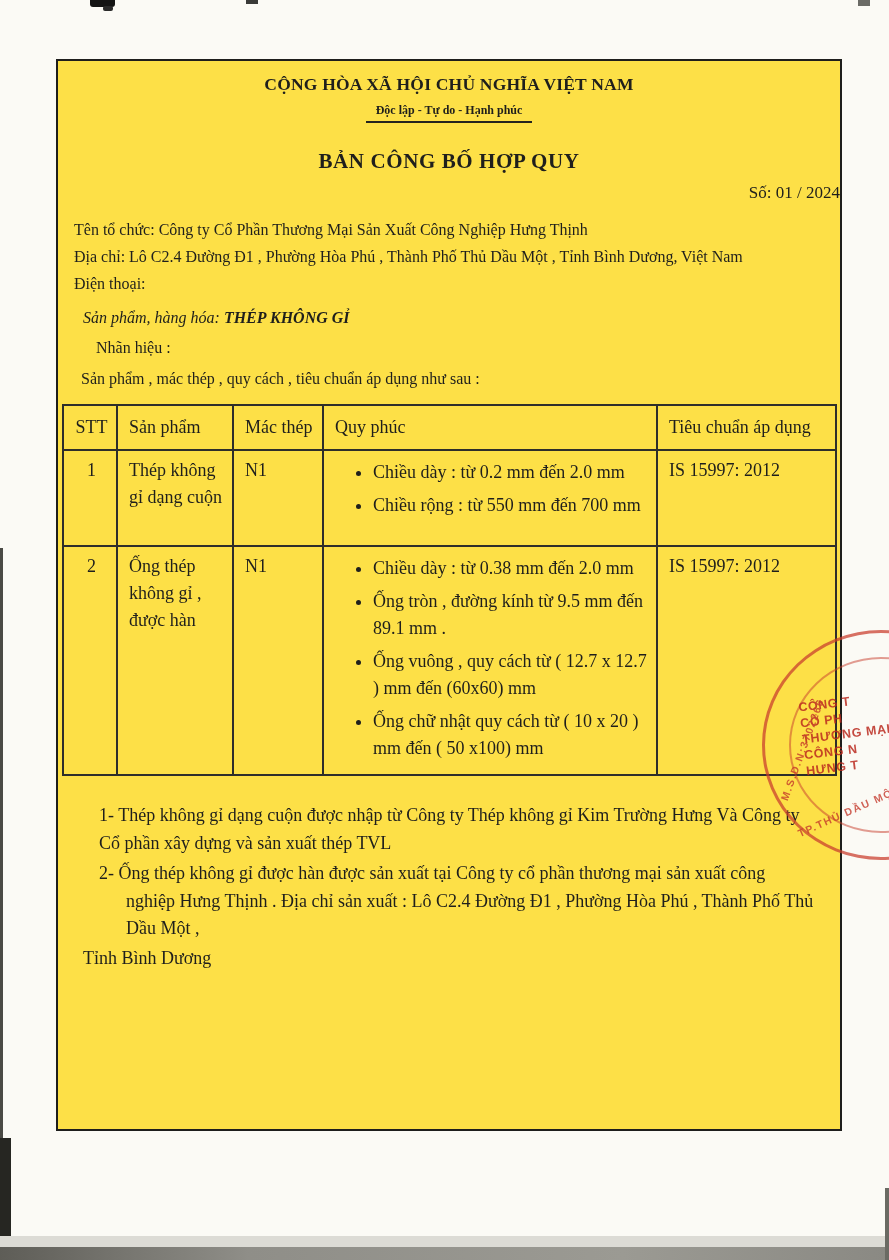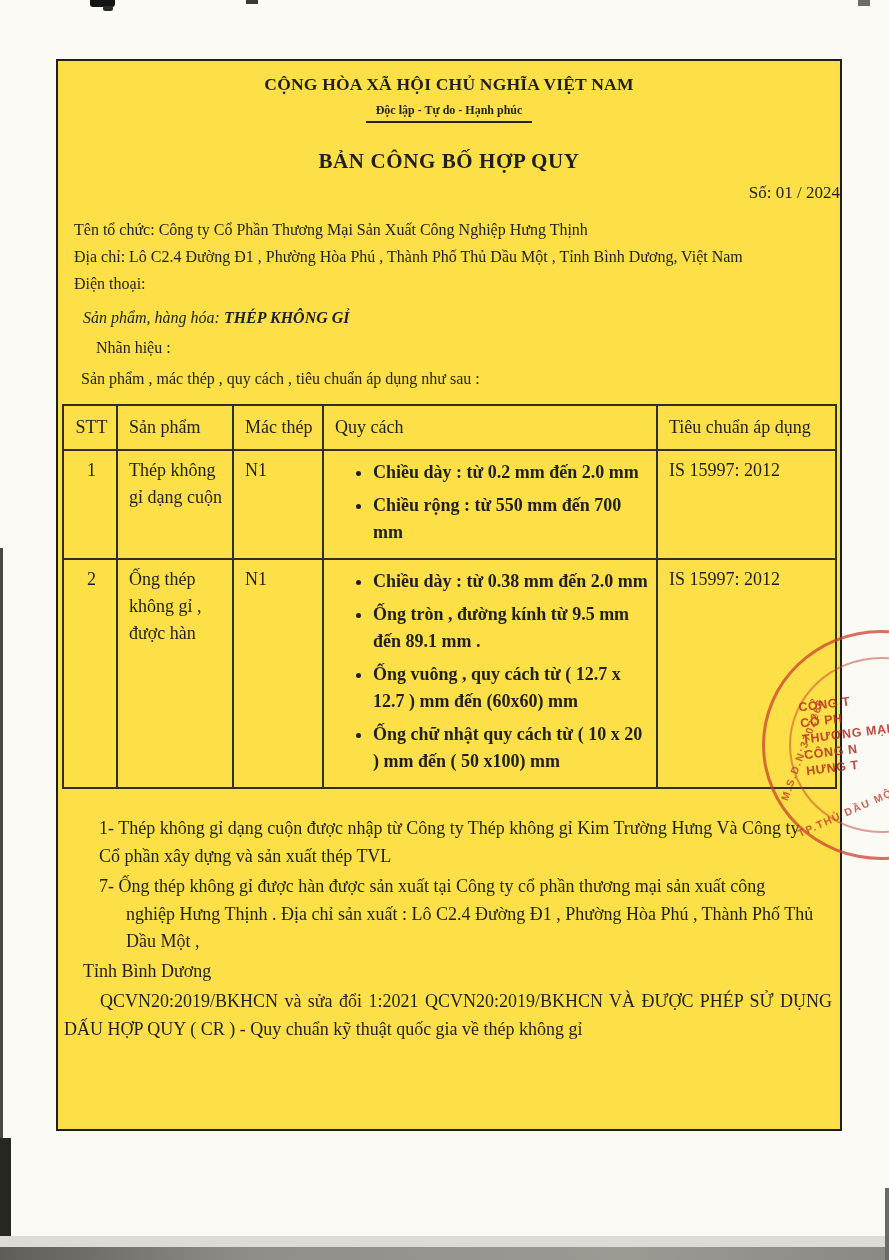--- a/index.html
+++ b/index.html
@@ -53,21 +53,21 @@
   table.spec th{vertical-align:middle;padding-top:8px;padding-bottom:8px;}
   .c-stt{width:54px;text-align:center !important;}
   .c-sp{width:116px;}
   .c-mt{width:90px;}
   .c-qc{width:334px;}
   .c-tc{width:179px;}
   td.c-mt{padding-left:24px;}
   td.c-sp{text-align:justify;border-radius:21px;}
   td.c-qc{padding-left:4px;padding-right:22px;}
   .qc-list{margin:2px 0 0 0;padding-left:38px;list-style:disc;}
-  .qc-list li{margin:0 0 6px 0;line-height:27px;font-weight:bold;}
+  .qc-list li{margin:0 0 6px 0;line-height:27px;}
   tr.row-1 td{height:96px;}
 
   
   .note1{font-size:18px;line-height:27.5px;margin:26px 22px 0 41px;}
   .note2{font-size:18px;line-height:27.5px;margin:3px 22px 0 41px;
     padding-left:27px;text-indent:-27px;}
   .province{font-size:18px;line-height:27.5px;margin:2px 0 0 25px;}
   .conform{font-size:18px;line-height:27.5px;margin:3px 0 0 25px;}
   .standard{font-size:18px;line-height:27.5px;margin:3px 8px 0 6px;
     text-indent:36px;text-align:justify;}
@@ -123,21 +123,21 @@
           <col class="c-sp">
           <col class="c-mt">
           <col class="c-qc">
           <col class="c-tc">
       </colgroup>
       <thead>
         <tr>
           <th class="c-stt">STT</th>
           <th class="c-sp">Sản phẩm</th>
           <th class="c-mt">Mác thép</th>
-          <th class="c-qc">Quy cách</th>
+          <th class="c-qc">Quy phúc</th>
           <th class="c-tc">Tiêu chuẩn áp dụng</th>
         </tr>
       </thead>
       <tbody>
         <tr class="row-1">
           <td class="c-stt">1</td>
           <td class="c-sp">Thép không gỉ dạng cuộn</td>
           <td class="c-mt">N1</td>
           <td class="c-qc">
             <ul class="qc-list">
@@ -158,23 +158,22 @@
               <li>Ống vuông , quy cách từ ( 12.7 x 12.7 ) mm đến (60x60) mm</li>
               <li>Ống chữ nhật quy cách từ ( 10 x 20 ) mm đến ( 50 x100) mm</li>
             </ul>
           </td>
           <td class="c-tc">IS 15997: 2012</td>
         </tr>
       </tbody>
     </table>
 
     <div class="note1">1-  Thép không gỉ dạng cuộn được nhập từ Công ty Thép không gỉ Kim Trường Hưng Và Công ty Cổ phần xây dựng và sản xuất thép TVL</div>
-    <div class="note2">7-  Ống thép không gỉ được hàn được sản xuất tại Công ty cổ phần thương mại sản xuất công nghiệp Hưng Thịnh . Địa chỉ sản xuất : Lô C2.4 Đường Đ1 , Phường Hòa Phú , Thành Phố Thủ Dầu Một ,</div>
+    <div class="note2">2-  Ống thép không gỉ được hàn được sản xuất tại Công ty cổ phần thương mại sản xuất công nghiệp Hưng Thịnh . Địa chỉ sản xuất : Lô C2.4 Đường Đ1 , Phường Hòa Phú , Thành Phố Thủ Dầu Một ,</div>
     <div class="province">Tỉnh Bình Dương</div>
-    <div class="standard">QCVN20:2019/BKHCN và sửa đổi 1:2021 QCVN20:2019/BKHCN VÀ ĐƯỢC PHÉP SỬ DỤNG DẤU HỢP QUY ( CR ) -  Quy chuẩn kỹ thuật quốc gia về thép không gỉ</div>
 
   </div>
 
   <div class="stamp">
     <div class="stamp-ring-outer"></div>
     <div class="stamp-ring-inner"></div>
     <div class="stamp-center">
       <div>CÔNG T</div>
       <div>CỔ PH</div>
       <div>THƯƠNG MẠI</div>

